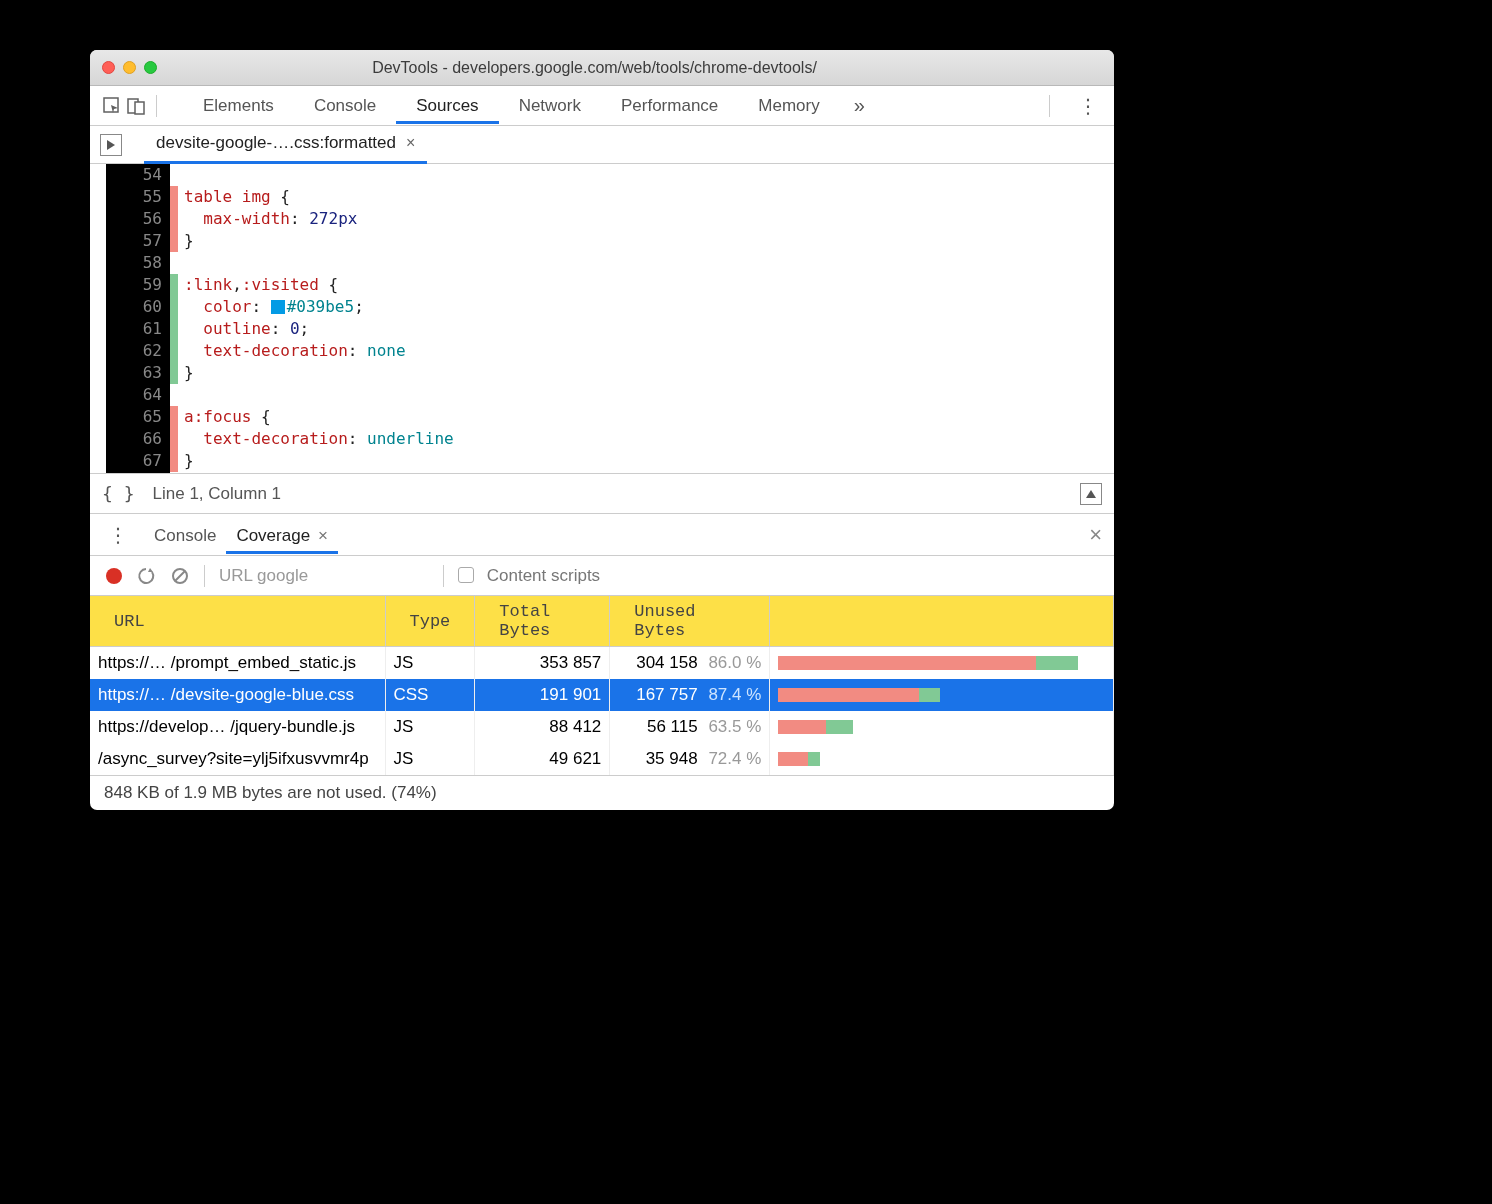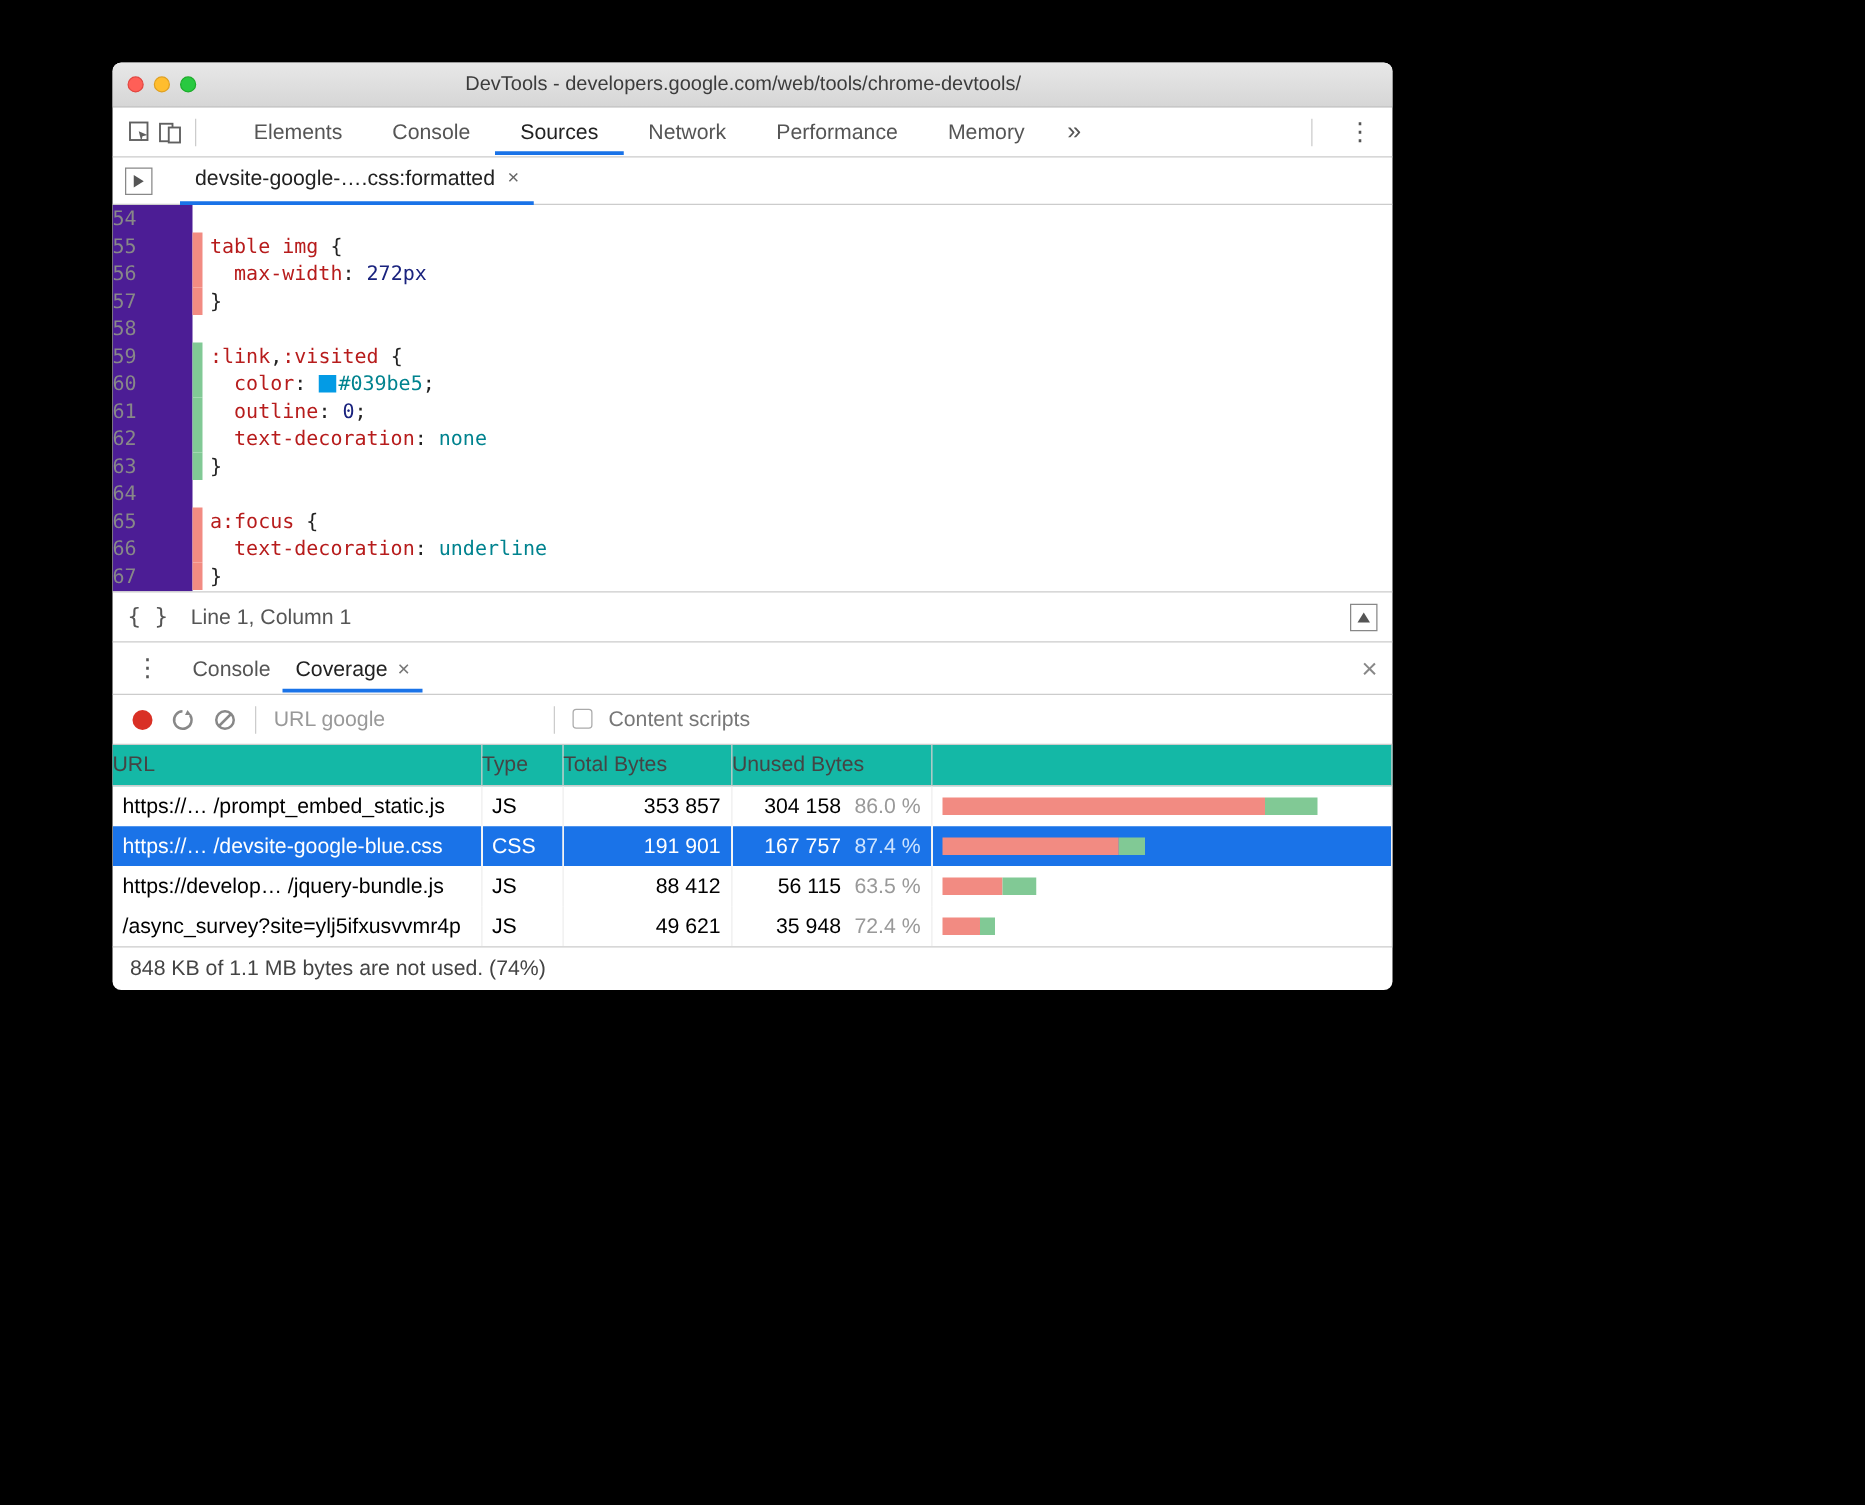--- a/index.html
+++ b/index.html
@@ -65,21 +65,21 @@
   .run-icon .tri { width:0; height:0; border-left:8px solid #555; border-top:5px solid transparent; border-bottom:5px solid transparent; }
   .file-tab {
     display:flex; align-items:center; gap:10px;
     height:38px; padding:0 12px;
     border-bottom:3px solid #1a73e8;
     color:#222;
   }
   .close-x { color:#666; font-size:16px; cursor:pointer; }
   
   .editor { display:flex; font-family: Menlo, Monaco, Consolas, monospace; font-size:16px; line-height:22px; height: 310px; overflow:hidden; border-bottom:1px solid #ccc;}
-  .gutter { width:64px; text-align:left; padding-right:8px; color:#888; background:#4c1d95; user-select:none;}
+  .gutter { width:64px; text-align:right; padding-right:8px; color:#888; background:#000000; user-select:none;margin-left:16px;}
   .covbar { width:8px; }
   .covbar div { height:22px; }
   .cov-red   { background:#f28b82; }
   .cov-green { background:#81c995; }
   .codecol { padding-left:6px; white-space:pre; color:#222; }
   .tok-sel  { color:#b71c1c; }
   .tok-prop { color:#b71c1c; }
   .tok-num  { color:#1a237e; }
   .tok-val  { color:#00838f; }
   .colorbox { display:inline-block; width:14px; height:14px; background:#039be5; vertical-align:-2px; margin-right:2px;}
@@ -108,21 +108,21 @@
     display:flex; align-items:center; gap:14px;
     padding:0 16px; font-size:17px; color:#777;
   }
   .rec-dot { width:16px; height:16px; border-radius:50%; background:#d93025; }
   .reload-icon svg, .clear-icon svg { display:block; }
   .toolbar-sep { width:1px; height:22px; background:#ccc; }
   .url-filter { color:#999; flex:0 0 210px; }
   .checkbox { width:16px; height:16px; border:1px solid #aaa; border-radius:3px; display:inline-block; vertical-align:-2px; margin-right:8px;}
   
   .cov-table { width:100%; border-collapse:collapse; font-size:17px; }
-  .cov-table th { text-align:left; font-weight:400; color:#444; padding:6px 0; border-bottom:1px solid #ccc; border-right:1px solid #ccc; background:#14b8a6;}
+  .cov-table th { text-align:left; font-weight:400; color:#444; padding:6px 24px; border-bottom:1px solid #ccc; border-right:1px solid #ccc; background:#fde047;font-family:Liberation Mono, monospace;}
   .cov-table td { padding:6px 8px; border-right:1px solid #eee; white-space:nowrap; overflow:hidden; text-overflow:ellipsis;}
   .cov-table tr { height:32px; }
   .cov-table tr.sel { background:#1a73e8; color:#fff; }
   .cov-table tr.sel .pct { color:#cde4ff; }
   .col-url   { width:295px; max-width:295px;}
   .col-type  { width:65px; }
   .col-total { width:135px; text-align:right; padding-right:14px;}
   .col-unused{ width:160px; text-align:right; padding-right:12px;}
   .col-unused .pct { color:#999; margin-left:6px; }
   .col-bar   { width:auto; }
@@ -325,15 +325,15 @@
           <td class="col-bar">
             <div class="bar-wrap">
               <div class="bar-used" style="left:0; width:30px"></div>
               <div class="bar-unused" style="left:30px; width:12.000000000000002px"></div>
             </div>
           </td>
         </tr>
       </tbody>
   </table>
 
-  <div class="cov-footer">848 KB of 1.1 MB bytes are not used. (74%)</div>
+  <div class="cov-footer">848 KB of 1.9 MB bytes are not used. (74%)</div>
 
 </div>
 
 </body></html>

